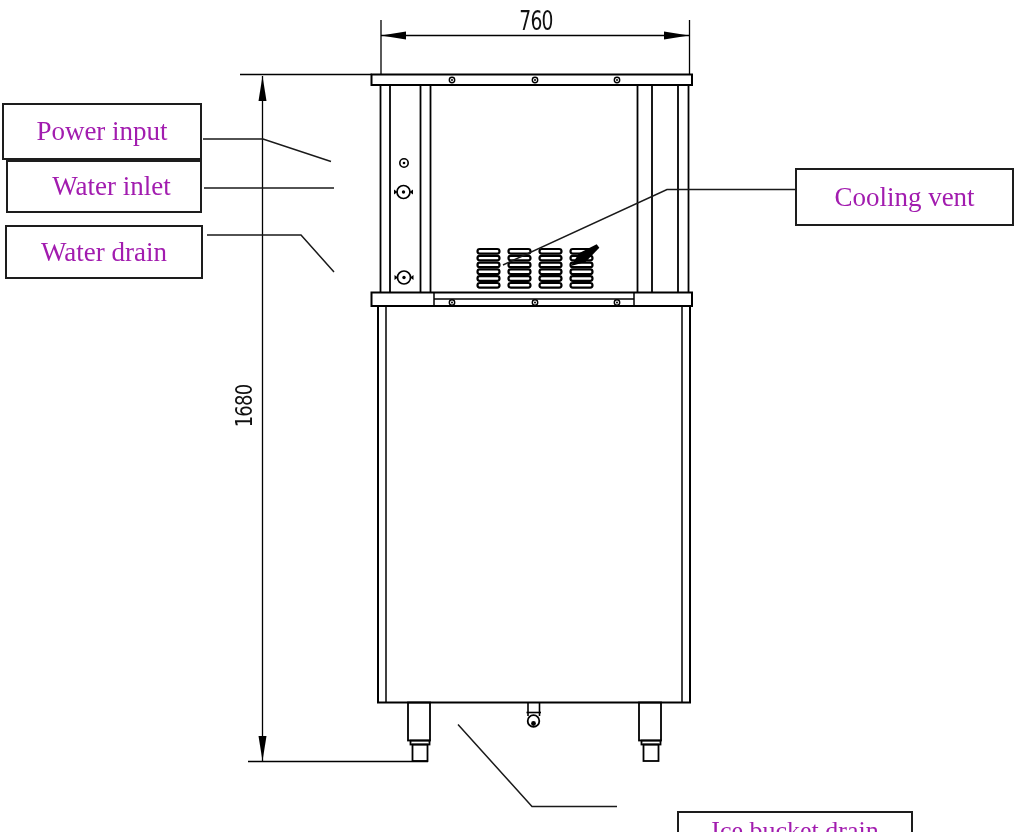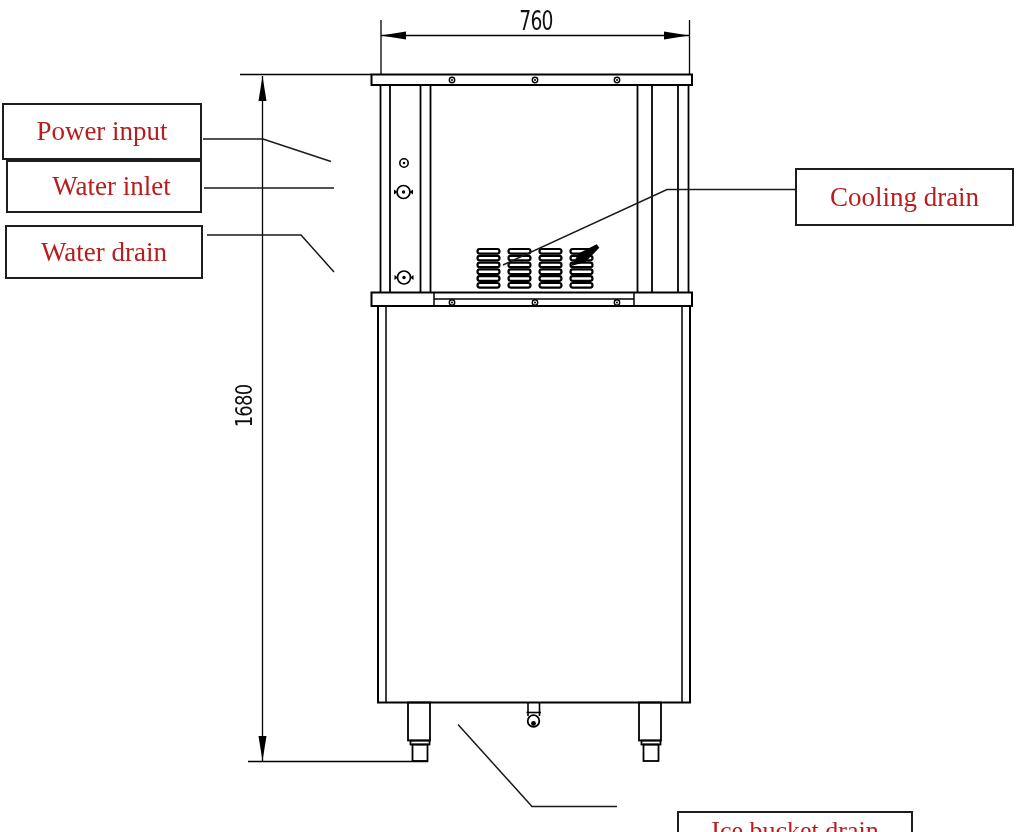--- a/index.html
+++ b/index.html
@@ -4,21 +4,21 @@
 <style>
   html,body{margin:0;padding:0;background:#ffffff;}
   #canvas{
     position:relative;width:1024px;height:832px;background:#ffffff;
     font-family:"Liberation Serif", serif;overflow:hidden;
   }
   #linework{position:absolute;left:0;top:0;}
   .label-box{
     position:absolute;border:2px solid #1d1d1d;background:#ffffff;
     display:flex;align-items:center;justify-content:center;
-    font-size:27px;color:#b91c1c;white-space:nowrap;box-sizing:border-box;
+    font-size:27px;color:#a21caf;white-space:nowrap;box-sizing:border-box;
   }
   .dim-text{
     position:absolute;font-family:"DejaVu Sans", sans-serif;color:#111;
     white-space:nowrap;letter-spacing:-1px;
   }
   #dim-width-text{
     font-size:26px;transform:translate(-50%,0) scaleX(0.72);transform-origin:center top;
   }
   #dim-height-text{
     font-size:23px;transform:translate(-50%,-50%) rotate(-90deg) scaleX(0.78);
@@ -163,20 +163,20 @@
 
     <polygon points="571,266 578.9,253.3 596.7,244.2 599.3,247.8 585.5,262.1" fill="#000" stroke="none"></polygon>
   </svg>
 
   <div class="label-box" style="left:2px;  top:103px; width:200px; height:57px;">Power input</div>
 
   <div class="label-box" style="left:6px;  top:160px; width:196px; height:53px;padding-left:15px;">Water inlet</div>
 
   <div class="label-box" style="left:5px;  top:225px; width:198px; height:54px;">Water drain</div>
 
-  <div class="label-box" style="left:795px; top:168px; width:219px; height:58px;">Cooling drain</div>
+  <div class="label-box" style="left:795px; top:168px; width:219px; height:58px;">Cooling vent</div>
 
   <div class="label-box" style="left:677px; top:782px; width:236px; height:40px; font-size:26px;margin-top:29px;">Ice bucket drain</div>
 
   <div id="dim-width-text" class="dim-text" style="left:536px; top:6px;">760</div>
 
   <div id="dim-height-text" class="dim-text" style="left:244px; top:406px;">1680</div>
 </div>
 
 </body></html>

